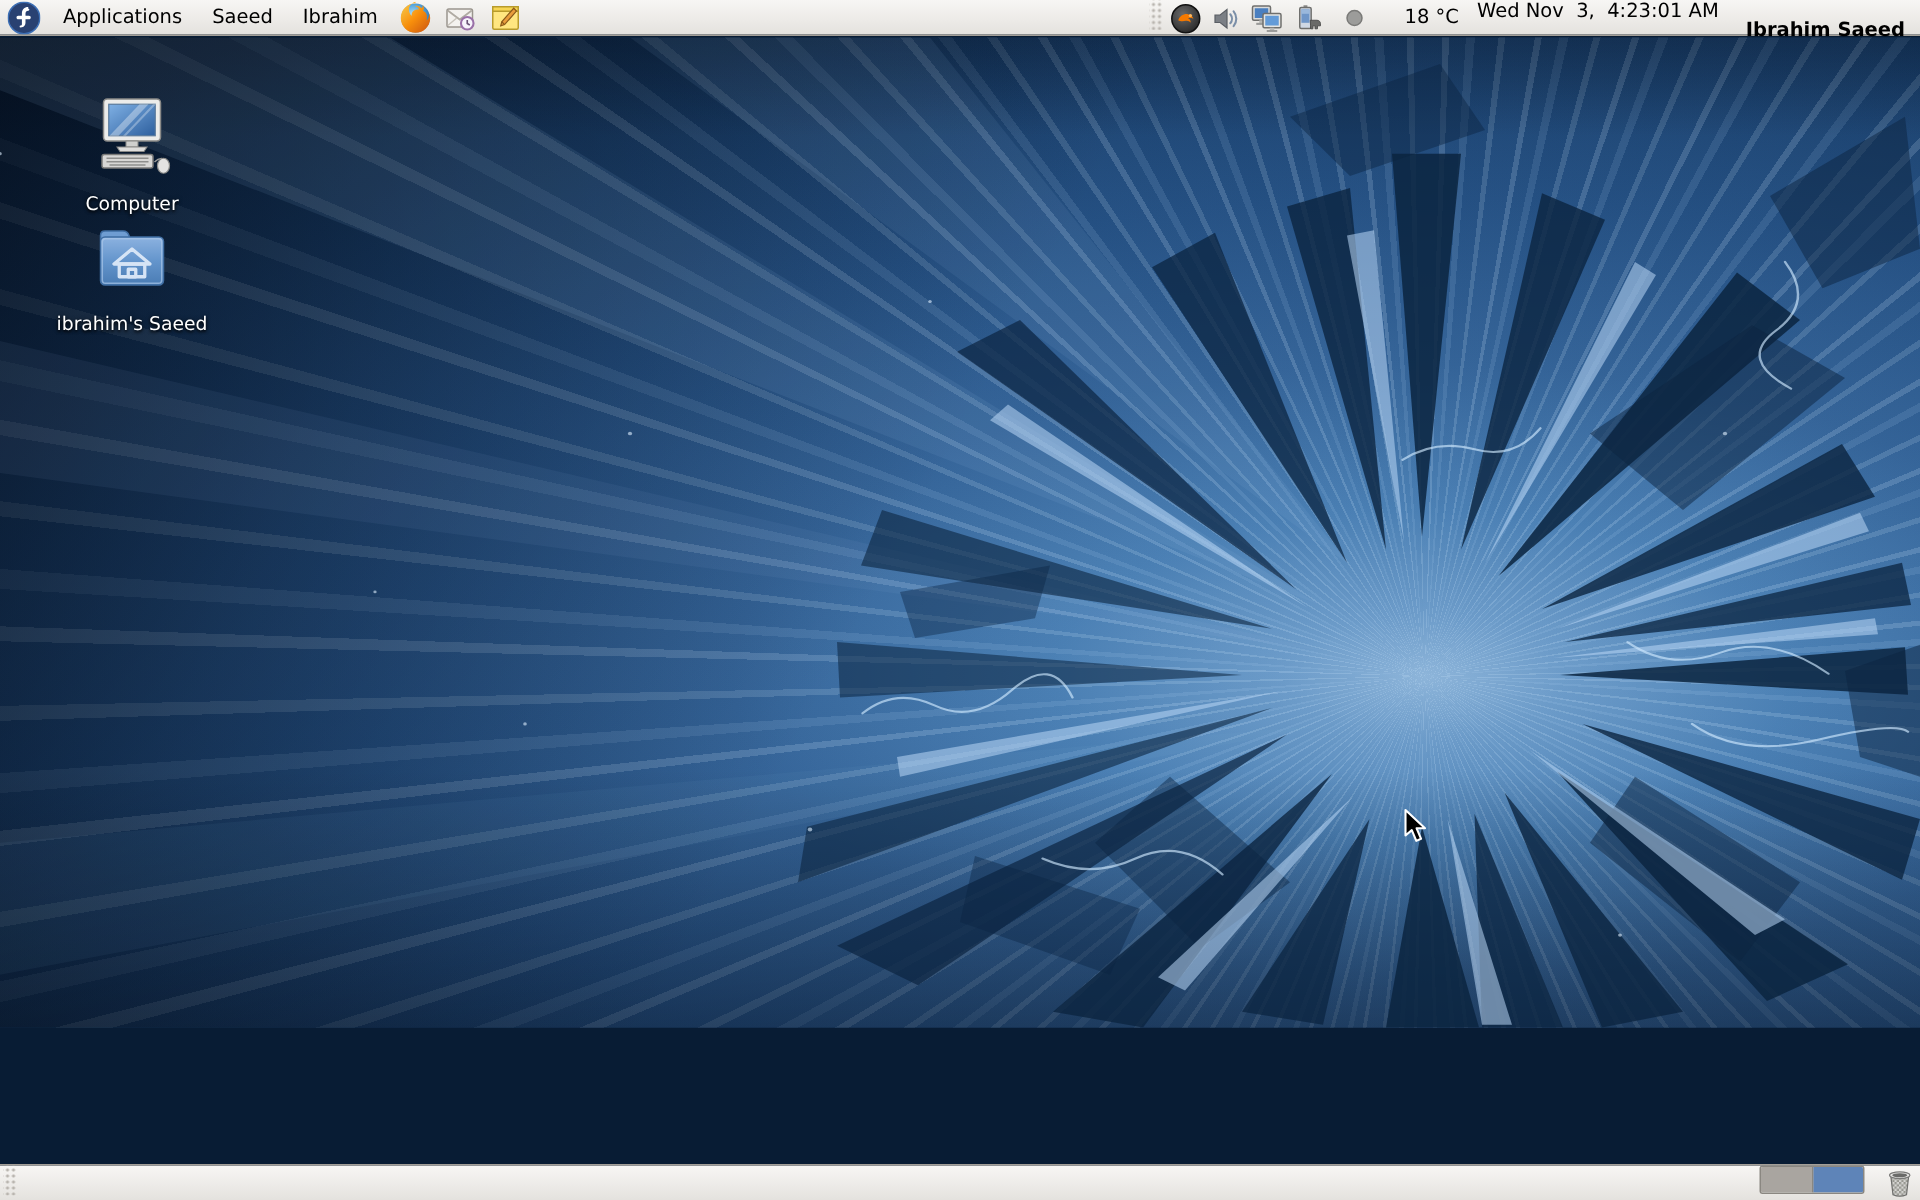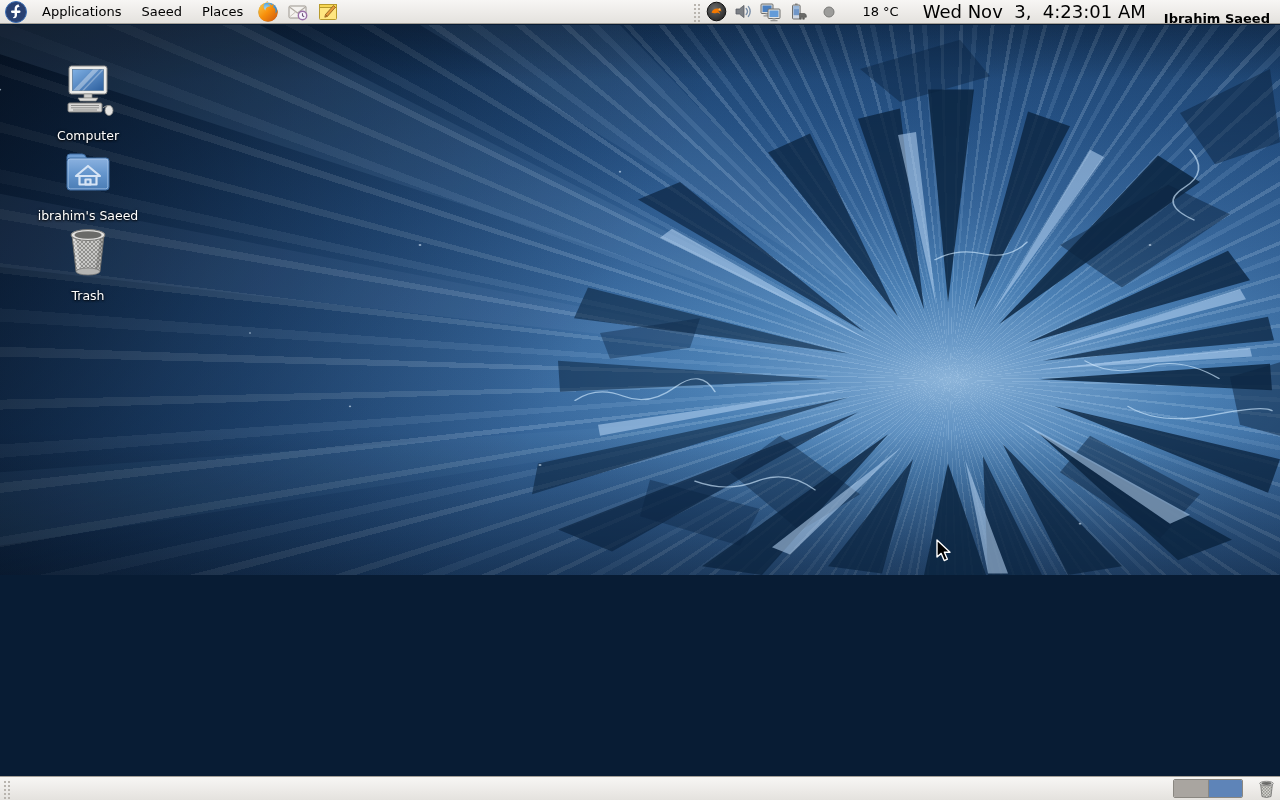--- a/index.html
+++ b/index.html
@@ -7,21 +7,21 @@
   body {
     font-family:"DejaVu Sans","Liberation Sans",sans-serif;
     position:relative; background:#081c34;
     -webkit-font-smoothing:antialiased;
   }
 
   
   .panel {
     position:absolute; left:0; width:1280px; height:24px;
     background:linear-gradient(#f7f6f4, #eceae7 60%, #e4e2de);
-    display:flex; align-items:center;
+    display:flex; 
     font-size:13px; color:#000;
   }
   .panel.top    { top:0;  border-bottom:1px solid #a39f98; }
   .panel.bottom { bottom:0; border-top:1px solid #a39f98; }
 
   .menu-item {
     padding:0 10px; height:24px; line-height:23px; cursor:default;
   }
 
   .fedora-btn { width:32px; height:24px; display:flex; align-items:center; justify-content:center; }
@@ -35,27 +35,27 @@
     width:9px; height:20px; margin:0 2px;
     background-image:radial-gradient(circle, #b9b5af 1px, transparent 1.1px);
     background-size:4px 4px; background-position:1px 1px;
   }
 
   .tray-icon { width:23px; height:24px; display:flex; align-items:center; justify-content:center; margin:0 2px; }
 
   .weather { display:flex; align-items:center; gap:5px; margin-left:12px; }
   .weather-label { font-size:13px;margin-left:22px; }
 
-  .clock { margin-left:24px; white-space:pre; font-size:18px; }
+  .clock { margin-left:12px; white-space:pre; font-size:13px; }
 
   .user-name { font-weight:bold; margin:13px 10px 0 18px; font-size:13px; }
 
   
   .desktop {
-    position:absolute; top:25px; left:0; width:1280px; height:550px;
+    position:absolute; top:25px; left:0; width:1280px; height:660px;
     background:
       repeating-conic-gradient(from 91deg at 74.2% 64.5%,
         rgba(205,230,255,0.20) 0deg 0.6deg,
         rgba(120,170,220,0.04) 0.6deg 2.1deg,
         rgba(170,205,240,0.15) 2.1deg 2.9deg,
         rgba(80,130,190,0.03) 2.9deg 5.0deg,
         rgba(210,235,255,0.17) 5.0deg 5.6deg,
         rgba(100,150,210,0.05) 5.6deg 8.2deg),
       radial-gradient(ellipse 120% 105% at 74.2% 64.5%,
         #8fb6da 0%, #6d9cc9 6%, #4a7fb3 16%, #336296 30%,
@@ -105,21 +105,21 @@
   <div class="fedora-btn">
     <svg width="22" height="22" viewBox="0 0 22 22">
       <circle cx="11" cy="11" r="10.5" fill="#294172"></circle>
       <circle cx="11" cy="11" r="10.5" fill="none" stroke="#3c6eb4" stroke-width="1"></circle>
       <path d="M13.8 4.2c-2.6 0-4.2 1.8-4.2 4.3v1.6H7.2c-.8 0-1.2.5-1.2 1.2 0 .7.4 1.2 1.2 1.2h2.4v3.2c0 .5-.4.9-.9.9-.8 0-.9 1.3 0 1.3 2.6 0 3.3-1.9 3.3-3.3v-2.1h2.3c.8 0 1.2-.5 1.2-1.2 0-.7-.4-1.2-1.2-1.2H12V8.6c0-1.1.6-1.9 1.8-1.9.9 0 1.1-1.3.1-1.3z" fill="#fff" transform="translate(0,-0.6)"></path>
     </svg>
   </div>
 
   <div class="menu-item">Applications</div>
   <div class="menu-item">Saeed</div>
-  <div class="menu-item">Places</div>
+  <div class="menu-item">Ibrahim</div>
 
   <div class="launcher">
     <svg width="22" height="22" viewBox="0 0 22 22">
       <defs>
         <radialGradient id="fxb" cx="0.42" cy="0.38" r="0.75">
           <stop offset="0" stop-color="#b5e2f7"></stop>
             <stop offset="0.45" stop-color="#57a6dc"></stop>
             <stop offset="1" stop-color="#1d5f9e"></stop>
         </radialGradient>
         <linearGradient id="fxo" x1="0" y1="0" x2="1" y2="1">
@@ -330,40 +330,20 @@
         <g fill="none" stroke="#d6e4f5" stroke-width="2.2" stroke-linejoin="round">
           <polygon points="29,23 17,33 41,33"></polygon>
           <rect x="20.5" y="33" width="17" height="8.5"></rect>
           <rect x="26.5" y="36.5" width="5" height="5"></rect>
         </g>
       </svg>
     </span><br>
     <span class="di-label">ibrahim's Saeed</span>
   </div>
 
-  <div class="desktop-icon" id="icon-trash">
-    <span class="di-glyph">
-      <svg width="58" height="58" viewBox="0 0 58 58">
-        <defs>
-          <pattern id="mesh" width="4" height="4" patternUnits="userSpaceOnUse">
-            <rect width="4" height="4" fill="#c9c9c7"></rect>
-            <rect width="2" height="2" fill="#8f8f8d"></rect>
-              <rect x="2" y="2" width="2" height="2" fill="#8f8f8d"></rect>
-          </pattern>
-        </defs>
-        <path d="M13 12 L45 12 L41 48 Q29 53 17 48 Z" fill="url(#mesh)" stroke="#6f6f6d"></path>
-        <path d="M15 14 L20 46" stroke="#ffffff" stroke-width="3" opacity="0.35"></path>
-        <path d="M43 14 L38 46" stroke="#3a3a38" stroke-width="3" opacity="0.25"></path>
-        <ellipse cx="29" cy="12" rx="17" ry="5.5" fill="#e2e1df" stroke="#7a7a78"></ellipse>
-        <ellipse cx="29" cy="12" rx="13.5" ry="3.8" fill="#6a6a68"></ellipse>
-        <ellipse cx="29" cy="48.5" rx="12" ry="3.5" fill="#b5b5b3" stroke="#7a7a78" stroke-width="0.8"></ellipse>
-      </svg>
-    </span><br>
-    <span class="di-label">Trash</span>
-  </div>
 
   <svg class="cursor" width="22" height="24" viewBox="0 0 22 24">
     <path d="M2 1 L2 18 L6.2 14.4 L9.2 21.6 L12.4 20.2 L9.4 13.2 L15 13.2 Z" fill="#000" stroke="#fff" stroke-width="1.4" stroke-linejoin="round"></path>
   </svg>
 </div>
 
 <div class="panel bottom">
   <div class="drag-handle"></div>
   <div class="spacer"></div>
 

